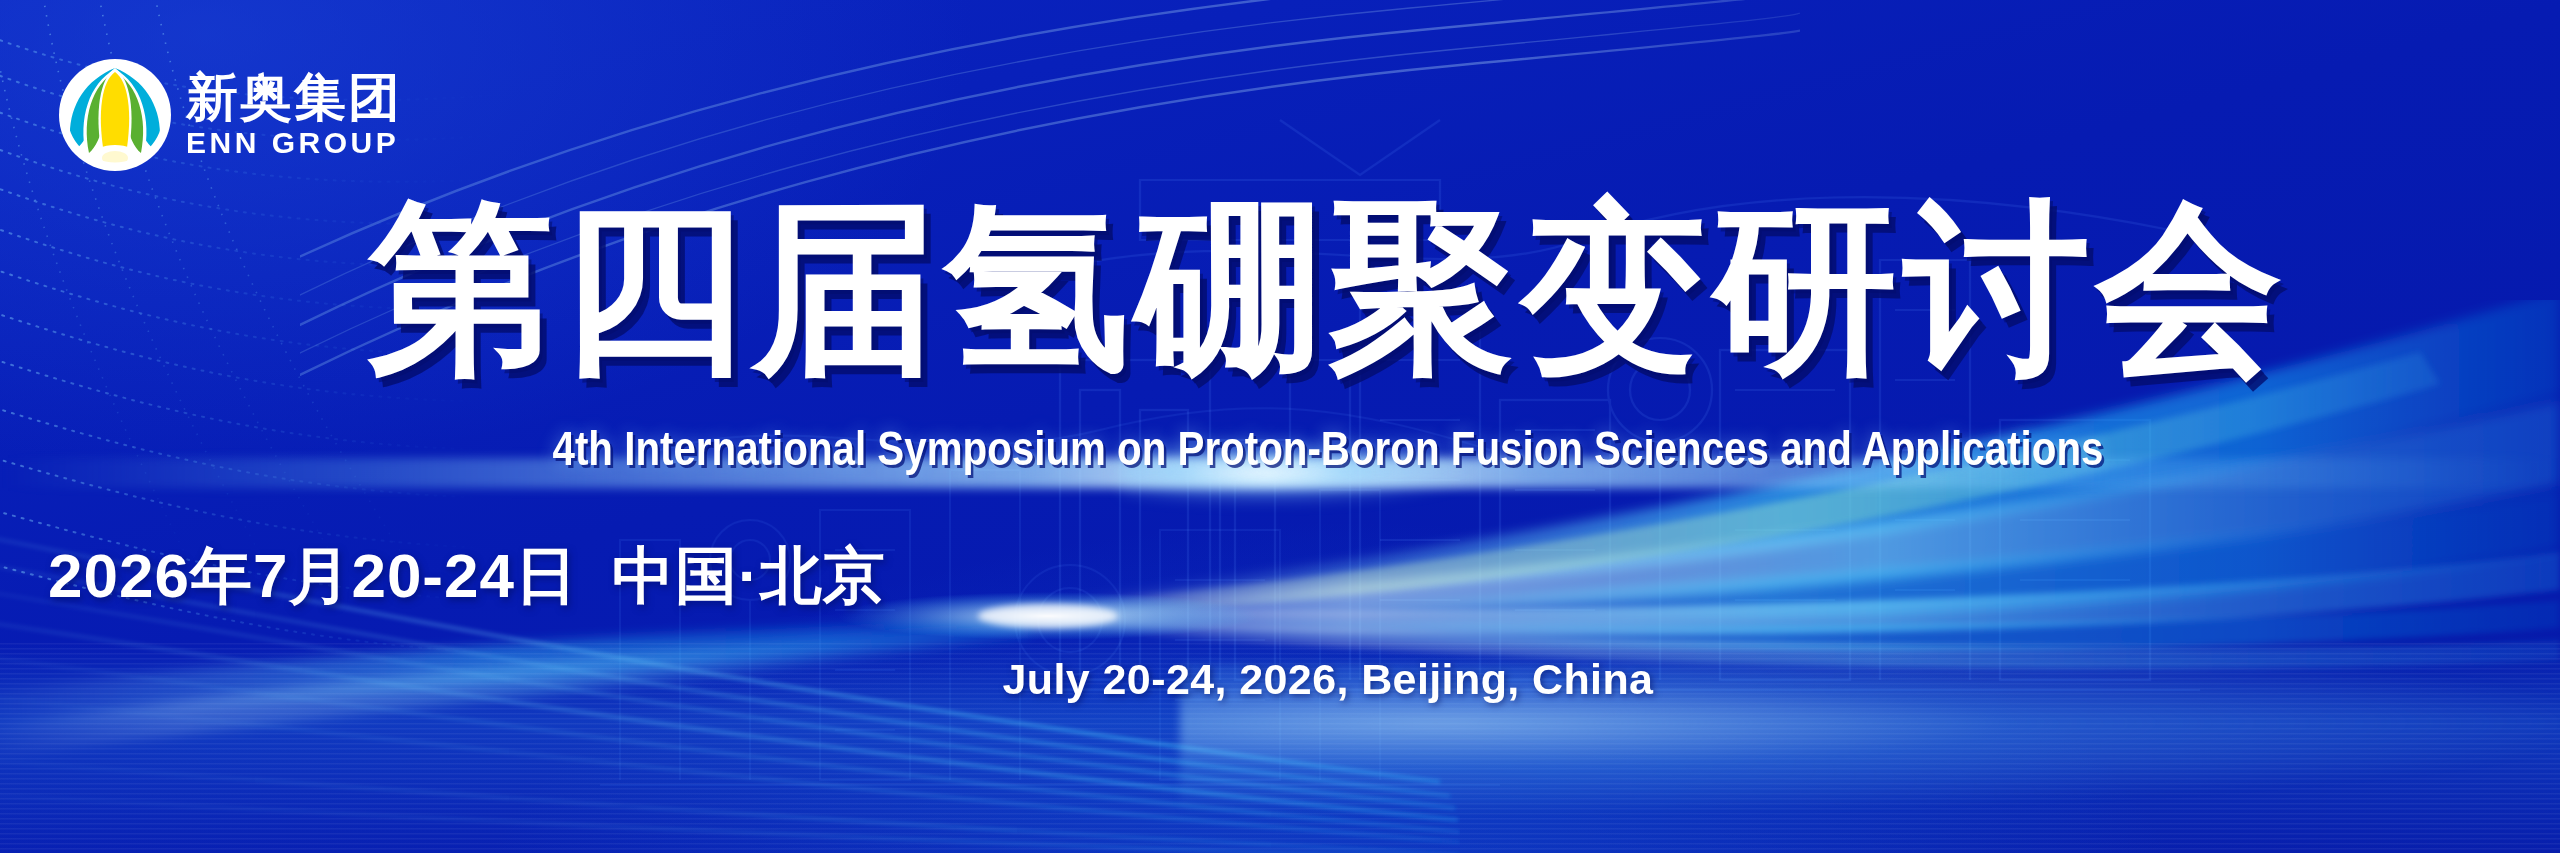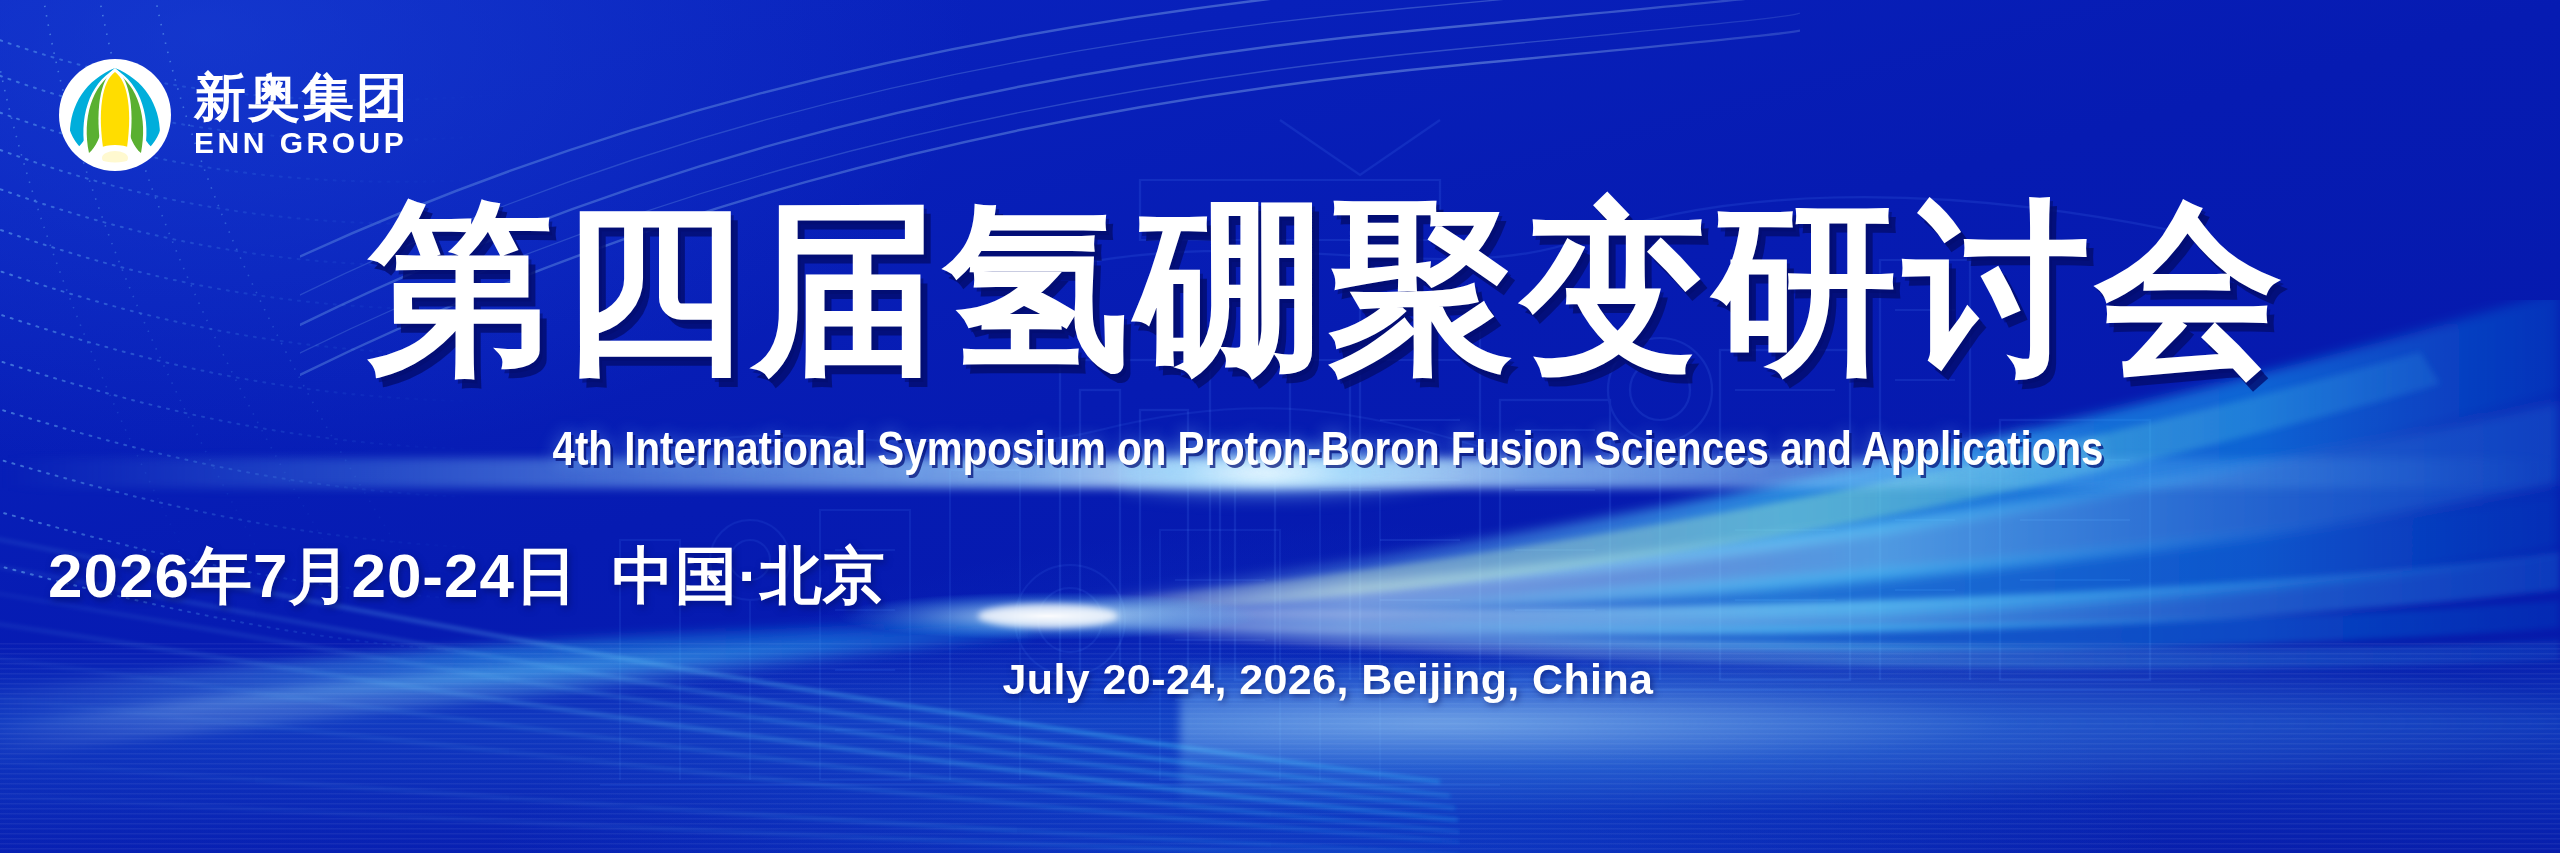--- a/index.html
+++ b/index.html
@@ -113,21 +113,21 @@
     filter:blur(4px);
     pointer-events:none;
   }
 
   
   .logo-block {
     position:absolute;
     left:56px; top:56px;
     display:flex;
     align-items:center;
-    gap:20px;
+    gap:12px;
     z-index:40;
   }
   .logo-mark { width:118px; height:118px; flex:0 0 auto; }
   .logo-text { display:flex; flex-direction:column; justify-content:center; }
   .logo-cn {
     font-size:52px;
     font-weight:bold;
     color:#ffffff;
     letter-spacing:2px;
     line-height:1.02;

